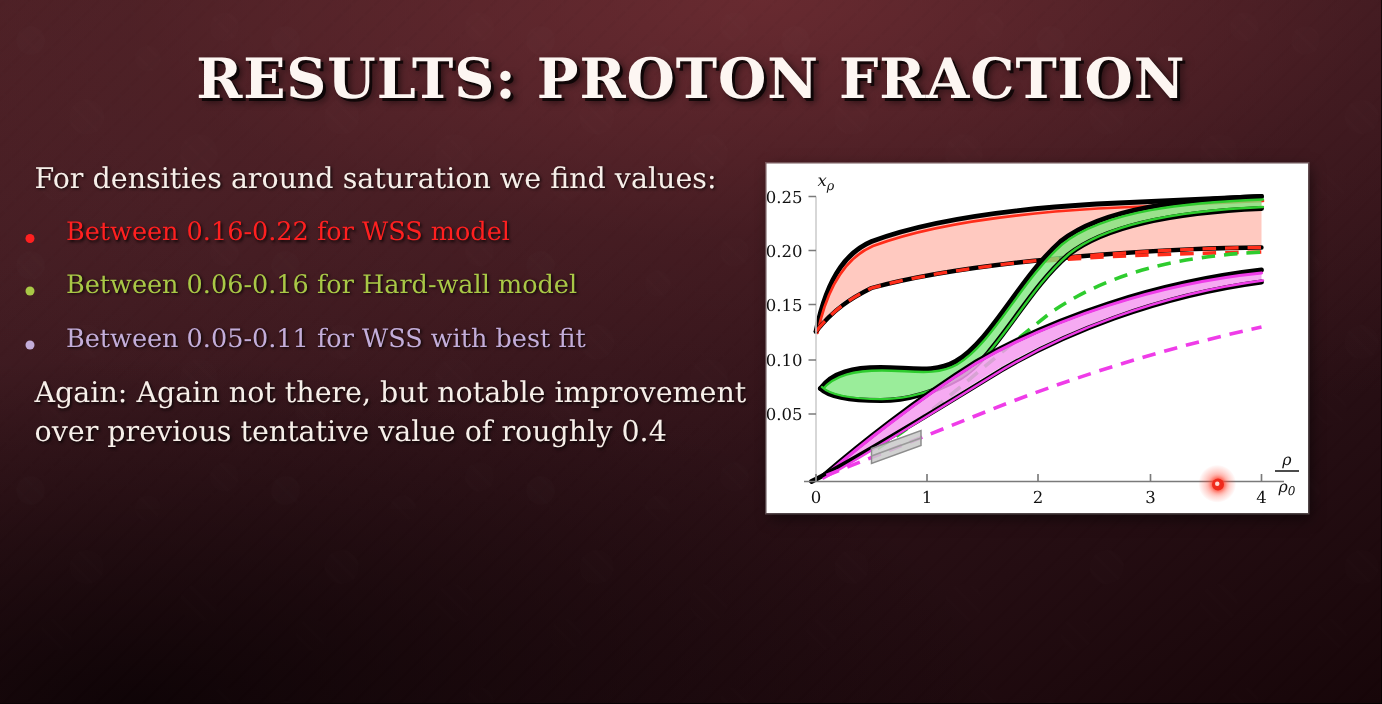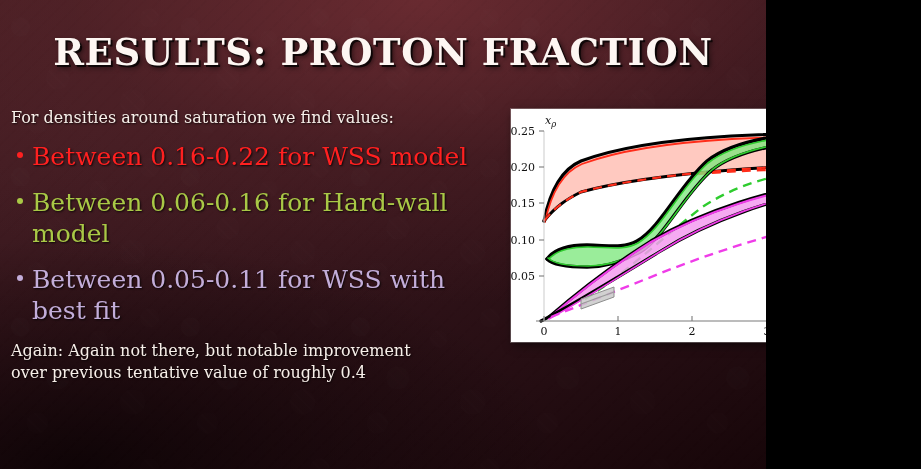--- a/index.html
+++ b/index.html
@@ -2,21 +2,21 @@
 <html><head>
 <meta charset="utf-8">
 <style>
   html, body {
     margin: 0;
     padding: 0;
     background: #000;
   }
   #slide {
     position: relative;
-    width: 766px;
+    width: 921px;
     height: 469px;
     overflow: hidden;
     font-family: "DejaVu Serif", "Liberation Serif", serif;
     background:
       radial-gradient(ellipse 120% 90% at 55% 0%, rgba(120,48,54,0.70) 0%, rgba(90,36,42,0.35) 38%, rgba(0,0,0,0) 72%),
       radial-gradient(ellipse 90% 70% at 10% 100%, rgba(10,2,4,0.85) 0%, rgba(10,2,4,0.0) 70%),
       linear-gradient(160deg, #4a2025 0%, #431d23 22%, #32141a 52%, #240d12 78%, #170609 100%);
   }
   
   #slide::before {
@@ -53,41 +53,42 @@
 
   #body-col {
     position: absolute;
     left: 7px;
     top: 108px;
     width: 492px;
     z-index: 4;
   }
   .line {
     color: #f7efe9;
-    font-size: 16px;
+    font-size: 19px;
     line-height: 1.26;
     text-shadow: 1px 1px 2px rgba(0,0,0,.75);
-    margin: 0 0 13px 4px;
+    margin: 0 0 13px 16px;
   }
   .bullet-row {
     display: flex;
     align-items: flex-start;
     margin: 0 0 14px 0;
     padding-left: 10px;
   }
   .bullet-dot {
     width: 6px; height: 6px;
     border-radius: 50%;
     margin: 11px 9px 0 0;
     flex: 0 0 auto;
   }
   .bullet-text {
-    font-size: 25px;
+    font-size: 17px;
     line-height: 1.26;
     text-shadow: 1px 1px 2px rgba(0,0,0,.8);
+    margin-left: 12px;
   }
   .para { margin-top: 6px; }
   .para2 { margin-top: 9px; }
 
   
   #chart-wrap {
     position: absolute;
     left: 511px;
     top: 109px;
     width: 361px;

